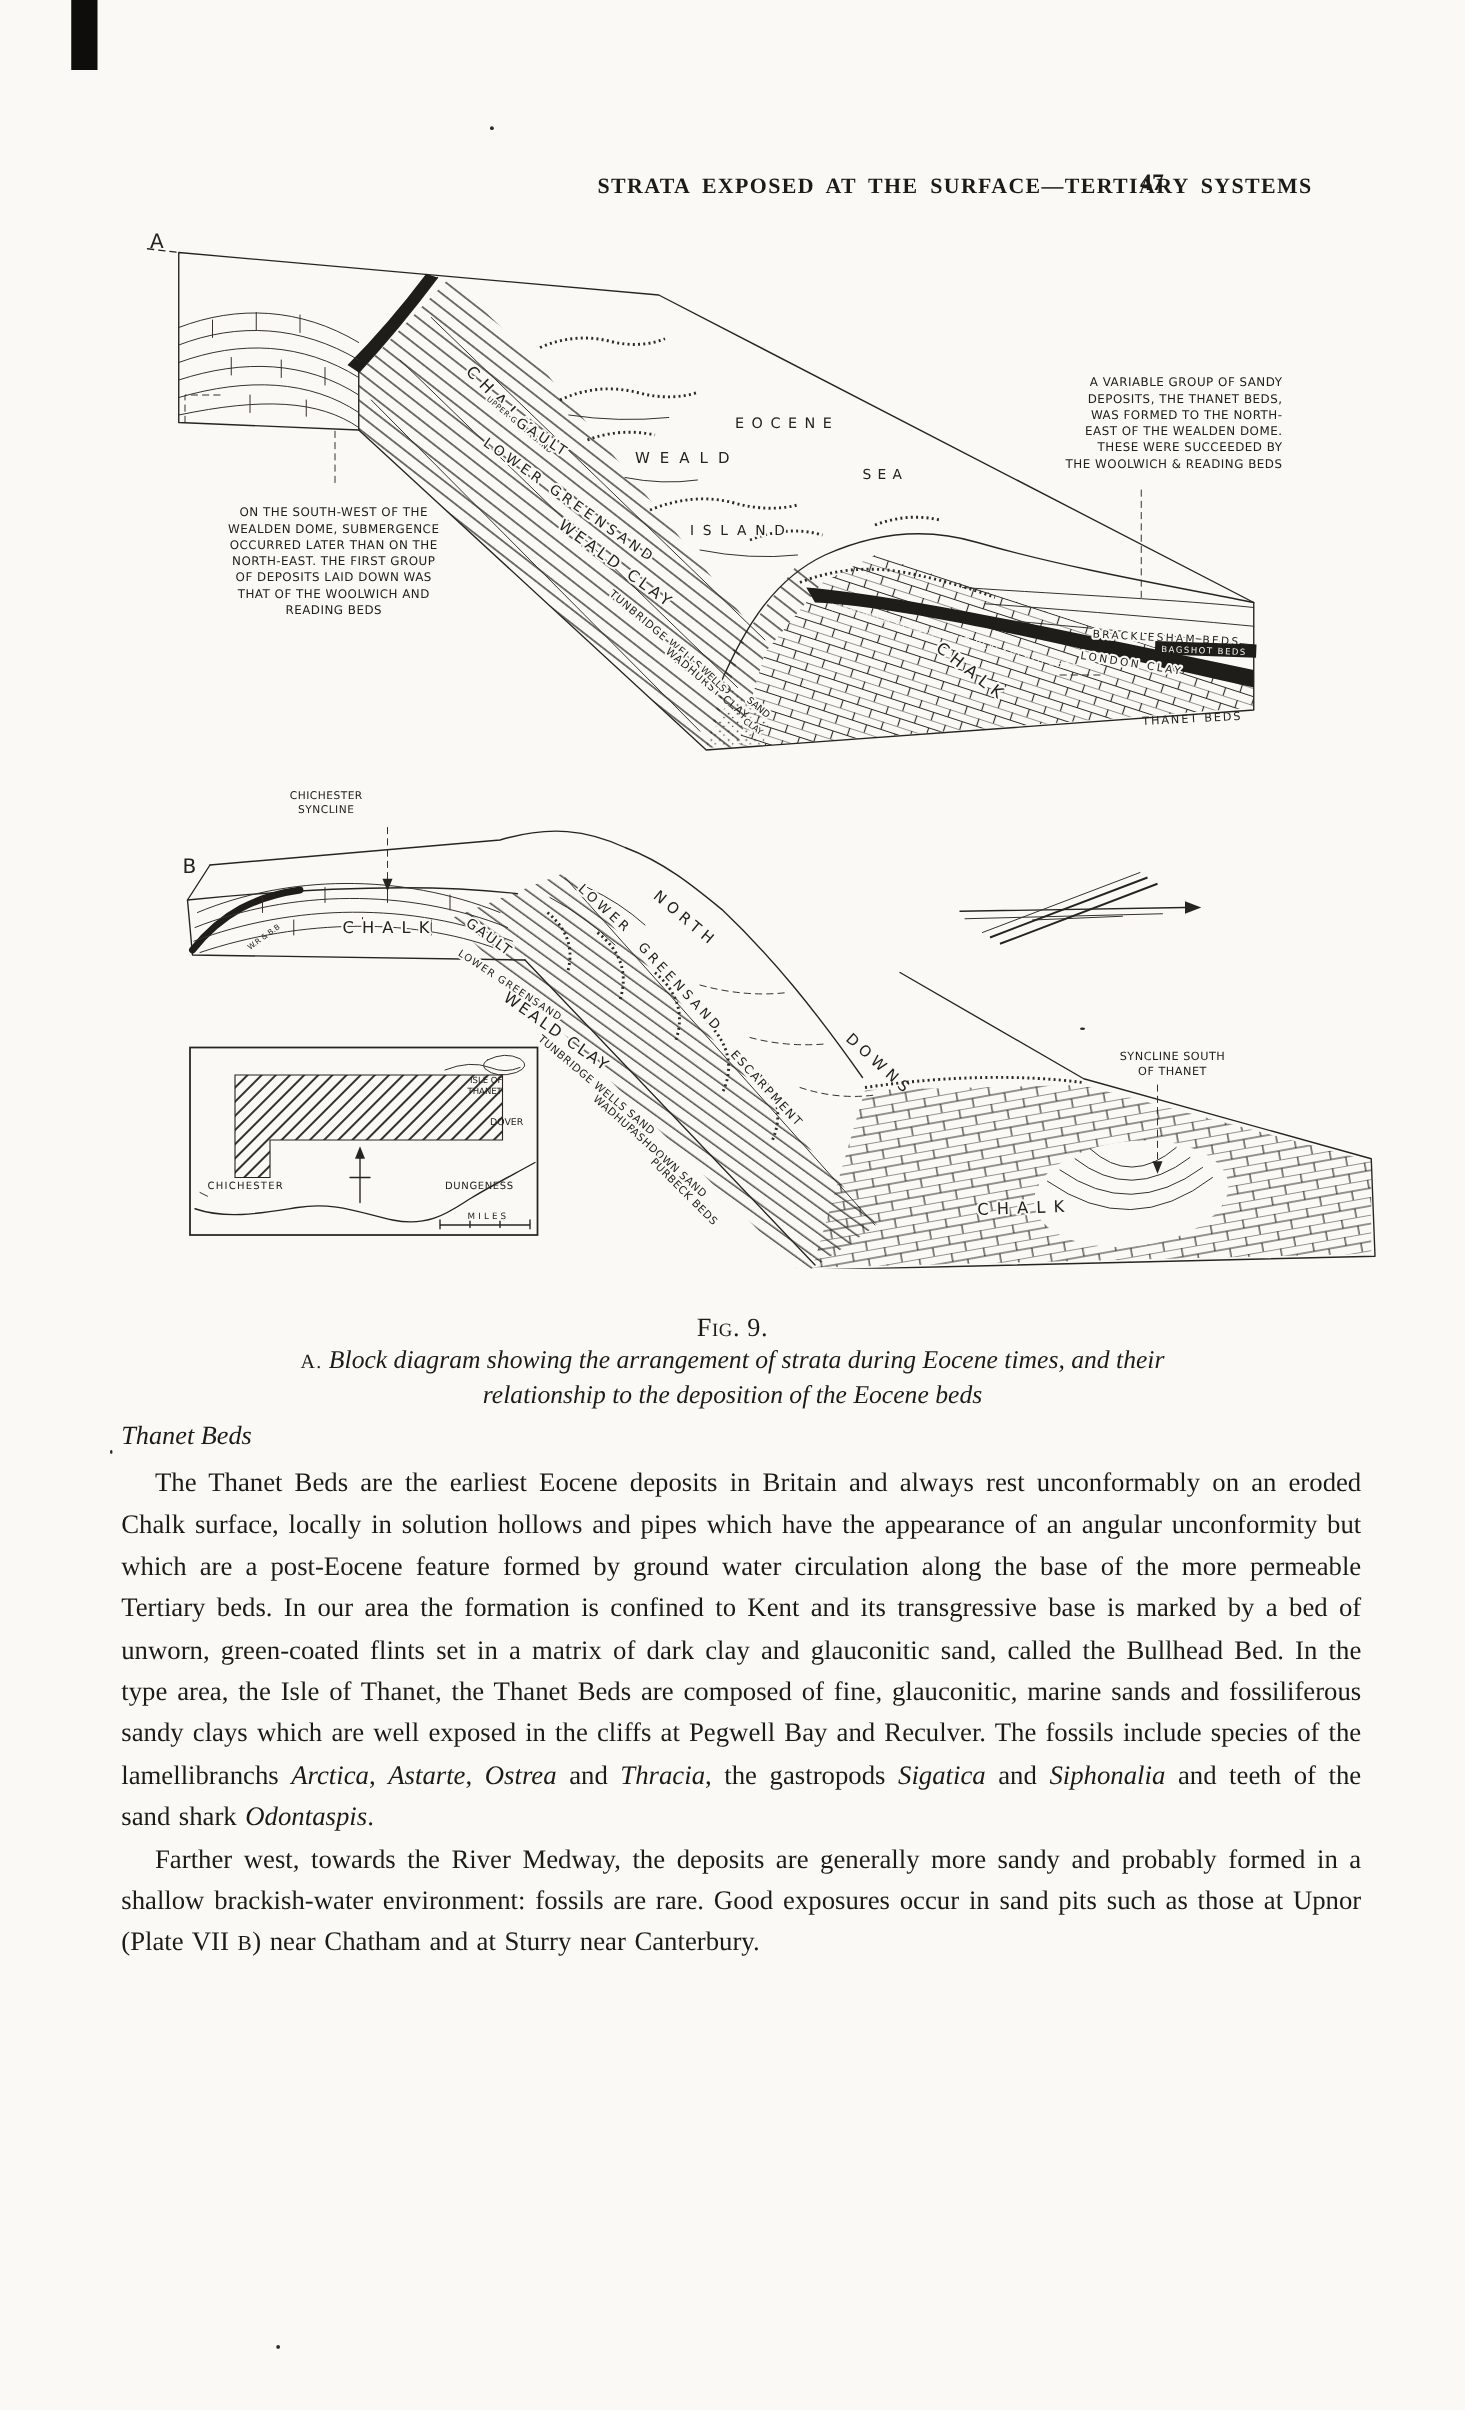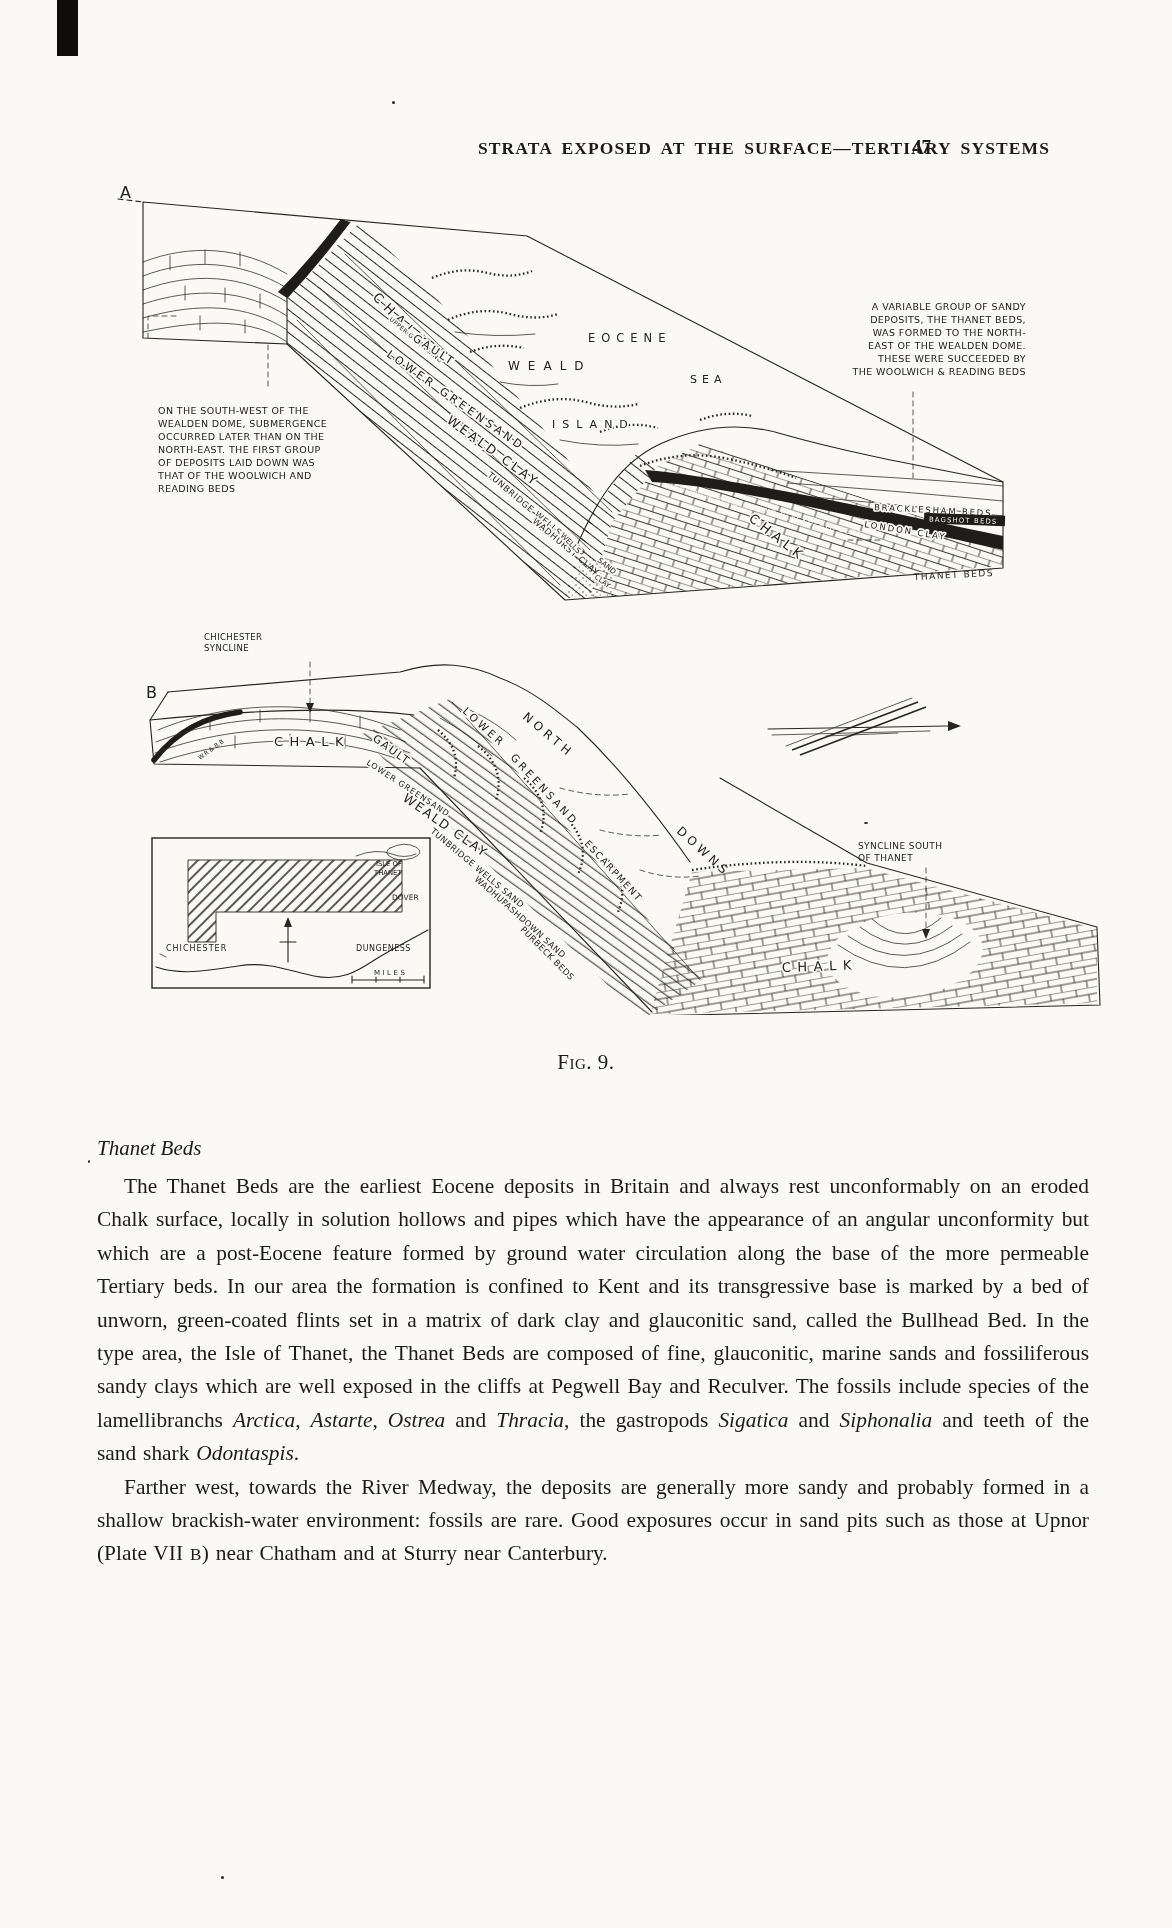--- a/index.html
+++ b/index.html
@@ -10,21 +10,21 @@
   .page-number{position:absolute;left:912px;top:136px;font-size:19px;font-weight:bold;text-align:right;}
   svg.figure{position:absolute;left:0;top:170px;}
   svg text{font-family:"DejaVu Sans",sans-serif;fill:#24221e;}
   .ln{fill:none;stroke:#26241f;stroke-width:1.1;stroke-linecap:round;stroke-linejoin:round;}
   .thin{fill:none;stroke:#34312b;stroke-width:0.8;stroke-linecap:round;}
   .dash{stroke-dasharray:5 4;}
   .hach{fill:none;stroke:#2c2a25;stroke-width:2.3;stroke-dasharray:1.6 2.6;stroke-linecap:butt;}
   .halo{paint-order:stroke;stroke:#faf9f5;stroke-width:3.4px;stroke-linejoin:round;}
   .wht{fill:#f5f4ee;}
   .ann{position:absolute;font-family:"DejaVu Sans",sans-serif;font-size:9.5px;line-height:13px;letter-spacing:0.4px;color:#22201c;white-space:pre-line;}
-  .ann.center{text-align:left;}
+  .ann.center{text-align:center;}
   .caption{position:absolute;left:60px;top:1026px;width:1052px;text-align:center;margin-top:24px;}
   .cap-fig{font-size:21px;font-variant:small-caps;letter-spacing:0.5px;}
   .cap-line{font-size:20.5px;line-height:27px;}
   .cap-prefix{font-size:0.78em;letter-spacing:1px;}
   .cap-it{font-style:italic;white-space:pre-line;}
   .bodytext{position:absolute;left:97px;top:1136px;width:992px;}
   .section-heading{font-style:italic;font-size:21px;margin:0 0 9px 0;}
   .bodytext p{font-size:21.4px;line-height:33.4px;text-align:justify;text-indent:27px;margin:0;word-spacing:1.5px;}
   .bodytext p em{font-style:italic;}
   .sc{text-transform:uppercase;font-size:0.8em;letter-spacing:0.5px;}
@@ -234,19 +234,21 @@
 EAST OF THE WEALDEN DOME.
 THESE WERE SUCCEEDED BY
 THE WOOLWICH &amp; READING BEDS</div>
 <div class="ann center" style="left:204px;top:632px;width:114px;font-size:8.5px;line-height:11px;">CHICHESTER
 SYNCLINE</div>
 <div class="ann center" style="left:858px;top:840px;width:160px;font-size:9px;line-height:12px;">SYNCLINE SOUTH
 OF THANET</div>
 
 <div class="caption">
   <div class="cap-fig">Fig. 9.</div>
+  <div class="cap-line"><span class="cap-prefix">A.</span> <span class="cap-it">Block diagram showing the arrangement of strata during Eocene times, and their
+relationship to the deposition of the Eocene beds</span></div>
 </div>
 
 <div class="bodytext">
   <div class="section-heading">Thanet Beds</div>
   <p><span>The Thanet Beds are the earliest Eocene deposits in Britain and always rest unconformably on an eroded Chalk surface, locally in solution hollows and pipes which have the appearance of an angular unconformity but which are a post-Eocene feature formed by ground water circulation along the base of the more permeable Tertiary beds.  In our area the formation is confined to Kent and its transgressive base is marked by a bed of unworn, green-coated flints set in a matrix of dark clay and glauconitic sand, called the Bullhead Bed.  In the type area, the Isle of Thanet, the Thanet Beds are composed of fine, glauconitic, marine sands and fossiliferous sandy clays which are well exposed in the cliffs at Pegwell Bay and Reculver.  The fossils include species of the lamellibranchs </span><em>Arctica</em><span>, </span><em>Astarte</em><span>, </span><em>Ostrea</em><span> and </span><em>Thracia</em><span>, the gastropods </span><em>Sigatica</em><span> and </span><em>Siphonalia</em><span> and teeth of the sand shark </span><em>Odontaspis</em><span>.</span></p>
   <p><span>Farther west, towards the River Medway, the deposits are generally more sandy and probably formed in a shallow brackish-water environment:  fossils are rare.  Good exposures occur in sand pits such as those at Upnor (Plate VII </span><span class="sc">b</span><span>) near Chatham and at Sturry near Canterbury.</span></p>
 </div>
 
 </body></html>

